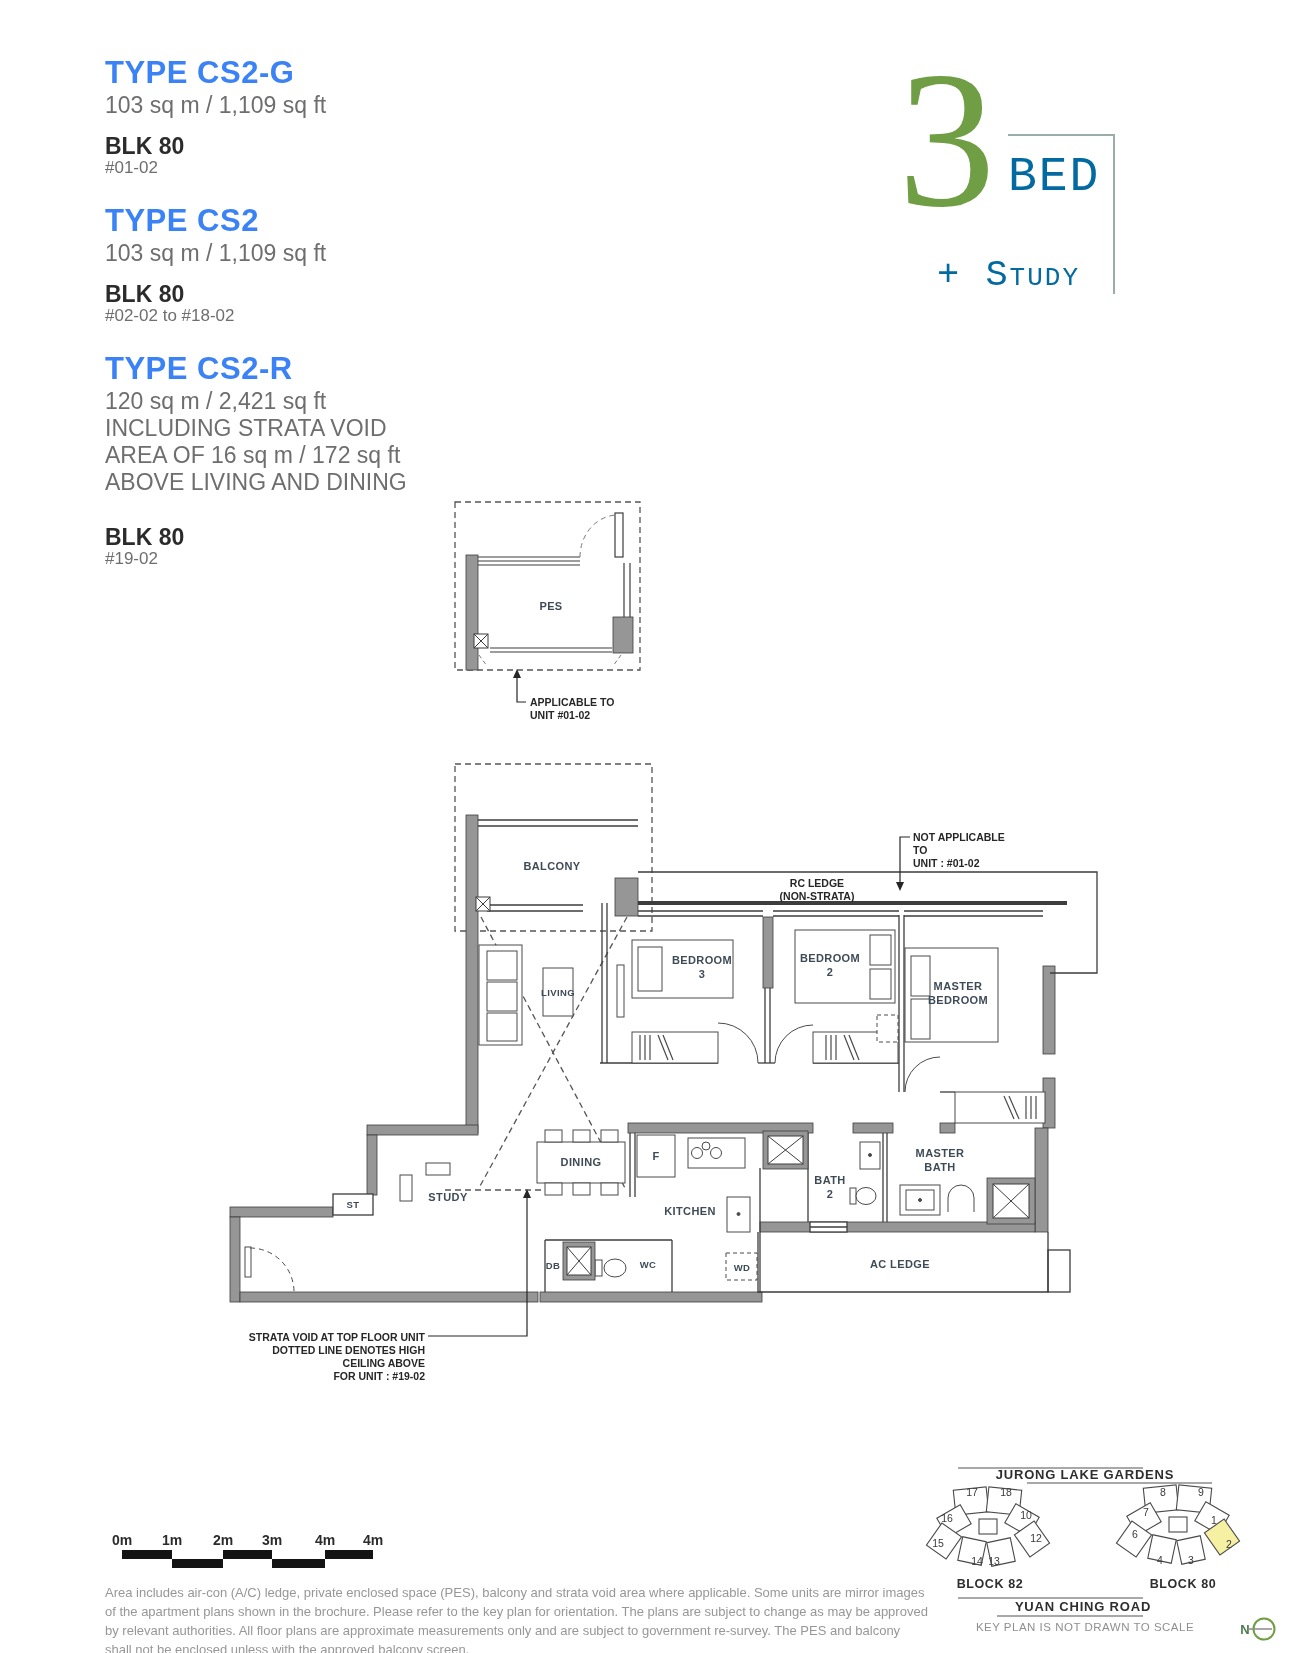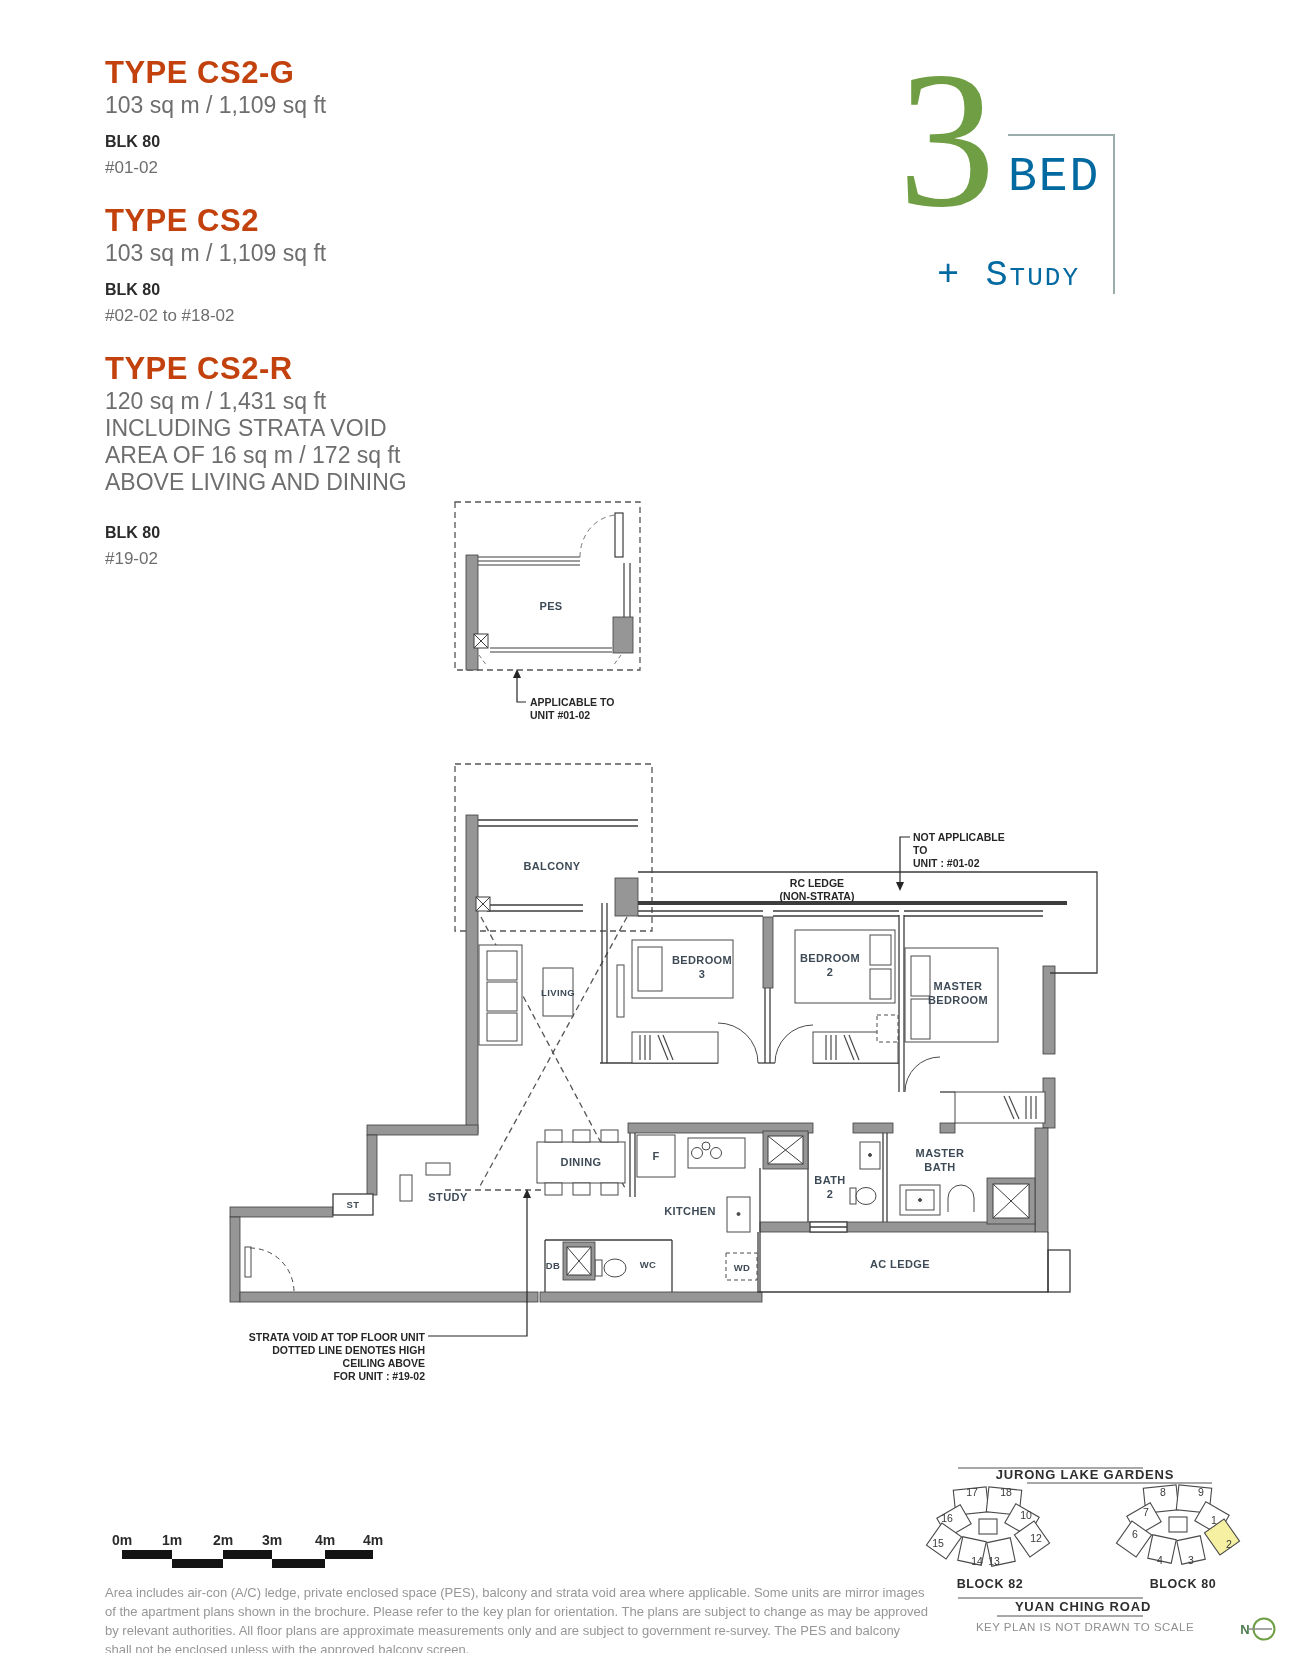--- a/index.html
+++ b/index.html
@@ -1,21 +1,21 @@
 <!DOCTYPE html>
 <html><head>
 <meta charset="utf-8">
 <style>
   html,body{margin:0;padding:0;background:#fff;}
   .page{position:relative;width:1290px;height:1653px;background:#ffffff;overflow:hidden;
         font-family:"Liberation Sans",sans-serif;}
   .abs{position:absolute;white-space:nowrap;}
-  .t-title{font-size:31px;font-weight:700;color:#c2410c;letter-spacing:.5px;}
+  .t-title{font-size:31px;font-weight:700;color:#3b82f6;letter-spacing:.5px;}
   .t-area{font-size:23px;color:#6e6e6e;}
-  .t-blk{font-size:16px;font-weight:700;color:#2b2b2b;}
+  .t-blk{font-size:23px;font-weight:700;color:#2b2b2b;}
   .t-unit{font-size:17px;color:#6e6e6e;}
   
   .badge-num{font-family:"Liberation Serif",serif;font-size:195px;line-height:1;color:#6f9e44;font-weight:400;}
   .badge-word{font-family:Liberation Mono, monospace;color:#0369a1;}
   .badge-line{position:absolute;background:#9badab;}
   
   svg text{font-family:"Liberation Sans",sans-serif;}
   .rl{font-size:11px;font-weight:700;fill:#3e4b57;letter-spacing:.4px;text-anchor:middle;}
   .rl-s{font-size:9.5px;}
   .ann{font-size:10.5px;font-weight:700;fill:#262626;}
@@ -41,21 +41,21 @@
   <div class="abs t-area" style="left:105px;top:92px">103 sq m / 1,109 sq ft</div>
   <div class="abs t-blk" style="left:105px;top:133px">BLK 80</div>
   <div class="abs t-unit" style="left:105px;top:158px">#01-02</div>
 
   <div class="abs t-title" style="left:105px;top:203px">TYPE CS2</div>
   <div class="abs t-area" style="left:105px;top:240px">103 sq m / 1,109 sq ft</div>
   <div class="abs t-blk" style="left:105px;top:281px">BLK 80</div>
   <div class="abs t-unit" style="left:105px;top:306px">#02-02 to #18-02</div>
 
   <div class="abs t-title" style="left:105px;top:351px">TYPE CS2-R</div>
-  <div class="abs t-area" style="left:105px;top:388px">120 sq m / 1,431 sq ft</div>
+  <div class="abs t-area" style="left:105px;top:388px">120 sq m / 2,421 sq ft</div>
   <div class="abs t-area" style="left:105px;top:415px">INCLUDING STRATA VOID</div>
   <div class="abs t-area" style="left:105px;top:442px">AREA OF 16 sq m / 172 sq ft</div>
   <div class="abs t-area" style="left:105px;top:469px">ABOVE LIVING AND DINING</div>
   <div class="abs t-blk" style="left:105px;top:524px">BLK 80</div>
   <div class="abs t-unit" style="left:105px;top:549px">#19-02</div>
 
   <div class="abs badge-num" style="left:898px;top:42px">3</div>
   <div class="badge-line" style="left:1008px;top:134px;width:107px;height:2px"></div>
   <div class="badge-line" style="left:1113px;top:134px;width:2px;height:160px"></div>
   <div class="abs badge-word" style="left:1008px;top:150px;font-size:48px;letter-spacing:2px">BED</div>

